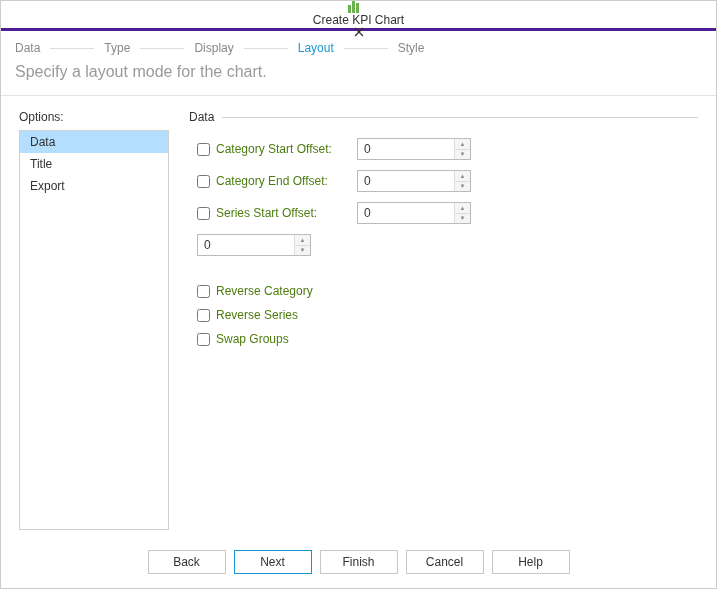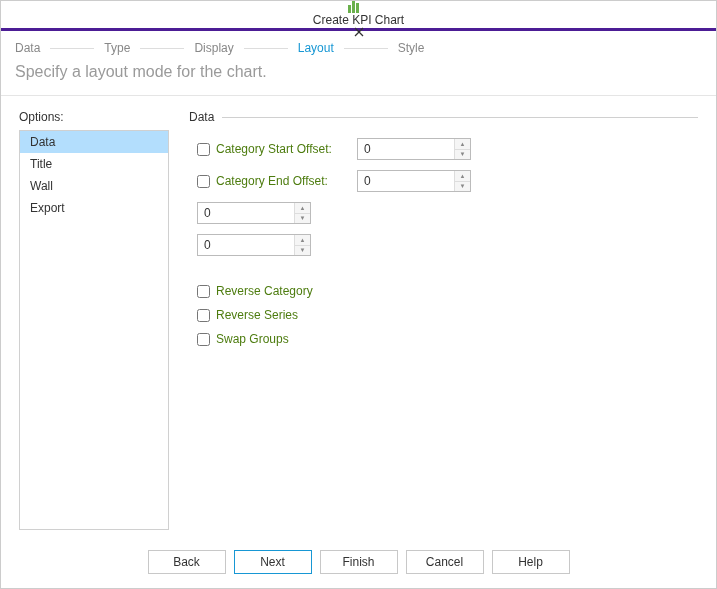--- a/index.html
+++ b/index.html
@@ -268,21 +268,20 @@
 
   <div class="separator-h"></div>
 
   <div class="content">
 
     <div class="options-col">
       <div class="options-label">Options:</div>
       <div class="options-list">
         <div class="options-item selected">Data</div>
         <div class="options-item">Title</div>
-        <div class="options-item">Wall</div>
         <div class="options-item">Export</div>
       </div>
     </div>
 
     <div class="right-col">
       <div class="section-header">
         <span class="section-title">Data</span>
         <span class="section-line"></span>
       </div>
 
@@ -308,20 +307,24 @@
         <div class="spinner">
           <input type="text" value="0" style="">
           <div class="spinner-btns">
             <div class="sp-btn">▲</div>
             <div class="sp-btn">▼</div>
           </div>
         </div>
       </div>
 
       <div class="form-row">
+        <label class="cb-label">
+          <input type="checkbox" style="">
+          <span class="field-label">Series Start Offset:</span>
+        </label>
         <div class="spinner">
           <input type="text" value="0" style="">
           <div class="spinner-btns">
             <div class="sp-btn">▲</div>
             <div class="sp-btn">▼</div>
           </div>
         </div>
       </div>
 
       <div class="form-row">

